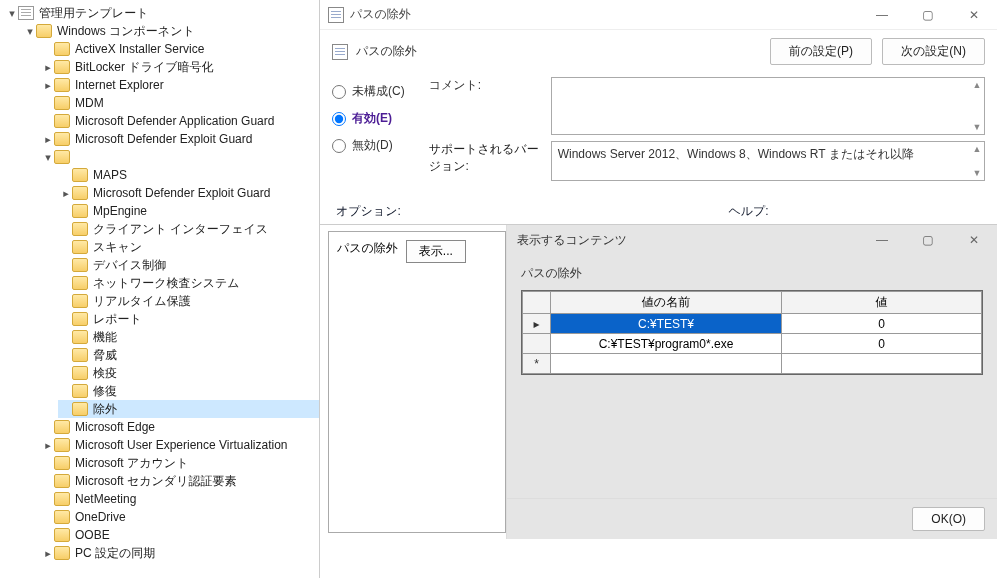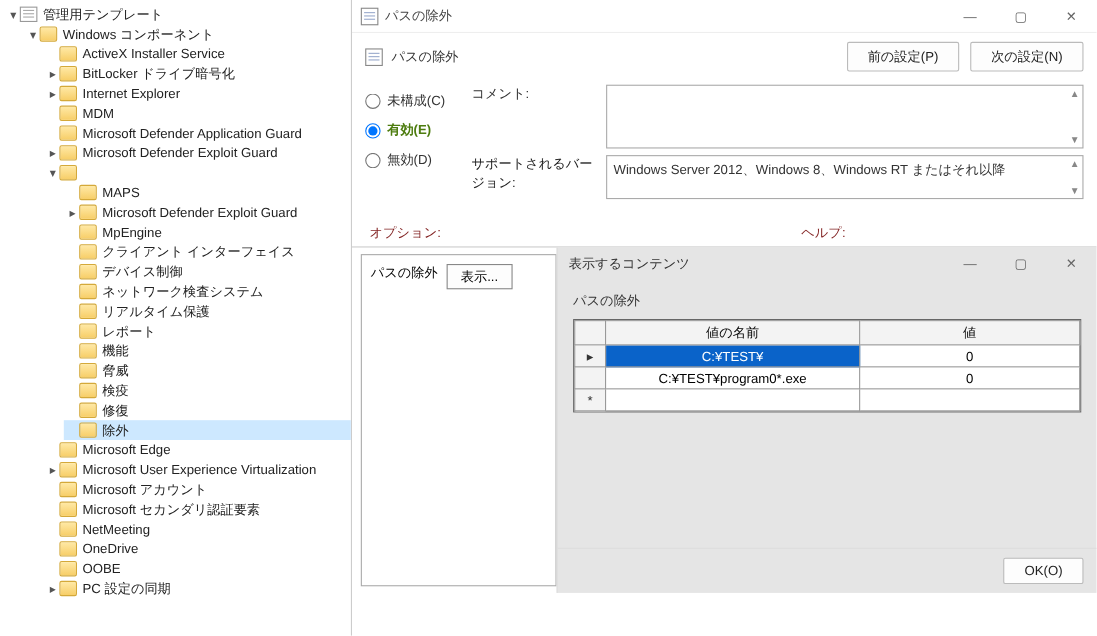--- a/index.html
+++ b/index.html
@@ -33,21 +33,21 @@
 .comment-col { flex: 1; }
 .comment-row { display: flex; gap: 12px; margin-bottom: 6px; }
 .comment-label { width: 110px; color: #333; }
 .supported-label { width: 110px; color: #222; }
 .comment-box { flex: 1; height: 58px; border: 1px solid #aaa; background: #fff; position: relative; }
 .comment-box .scrollbit { position: absolute; right: 1px; width: 12px; top: 1px; bottom: 1px; display:flex; flex-direction:column; justify-content:space-between; }
 .scroll-arrow { width: 12px; height: 12px; display:flex; align-items:center; justify-content:center; color:#888; font-size:9px; }
 .supported-box { flex:1; height: 40px; border: 1px solid #aaa; padding: 4px 6px; color: #333; position: relative; }
 .supported-box .scrollbit { position:absolute; right:1px; top:1px; bottom:1px; width:12px; display:flex; flex-direction:column; justify-content:space-between;}
 .section-labels { display: flex; padding: 8px 16px 4px; }
-.section-labels .lbl { flex: 1; color: #7f1d1d; }
+.section-labels .lbl { flex: 1; color: #0f172a; }
 .lower-area { display: flex; border-top: 1px solid #ccc; height: 315px; }
 .options-box { width: 178px; border: 1px solid #aaa; margin: 6px 0 6px 8px; padding: 8px; display: flex; align-items: flex-start; gap: 8px; }
 .show-btn { border: 1px solid #888; background: #fdfdfd; padding: 2px 12px; cursor: pointer; }
 .help-box { flex: 1; position: relative; }
 
 .dialog { position: absolute; left: 0; top: 0; right: 0; bottom: 0; background: #e5e5e5; border-left: 1px solid #ddd; display: flex; flex-direction: column; }
 .dlg-titlebar { height: 30px; display: flex; align-items: center; padding-left: 10px; }
 .dlg-title { flex: 1; color: #333; }
 .dlg-body { flex: 1; padding: 6px 14px; display:flex; flex-direction:column; }
 .dlg-subtitle { margin: 4px 0 8px; color: #333; }
@@ -156,20 +156,27 @@
                         <div class="node-row">
                           <span class="expander"></span>
                           <span class="folder-ico"></span>
                           <span class="node-label">クライアント インターフェイス</span>
                         </div>
                       </li>
                     <li>
                         <div class="node-row">
                           <span class="expander"></span>
                           <span class="folder-ico"></span>
+                          <span class="node-label">スキャン</span>
+                        </div>
+                      </li>
+                    <li>
+                        <div class="node-row">
+                          <span class="expander"></span>
+                          <span class="folder-ico"></span>
                           <span class="node-label">デバイス制御</span>
                         </div>
                       </li>
                     <li>
                         <div class="node-row">
                           <span class="expander"></span>
                           <span class="folder-ico"></span>
                           <span class="node-label">ネットワーク検査システム</span>
                         </div>
                       </li>
@@ -311,21 +318,21 @@
     </div>
 
     <div class="radio-area">
       <div class="radio-col">
         <div class="radio-item">
           <input type="radio" name="state" style="">
           <label>未構成(C)</label>
         </div>
         <div class="radio-item">
           <input type="radio" name="state" checked="" style="">
-          <label style="color:#4d7c0f;font-weight:600">有効(E)</label>
+          <label style="color:#4c1d95;font-weight:600">有効(E)</label>
         </div>
         <div class="radio-item">
           <input type="radio" name="state" style="">
           <label>無効(D)</label>
         </div>
       </div>
       <div class="comment-col">
         <div class="comment-row">
           <div class="comment-label">コメント:</div>
           <div class="comment-box">

